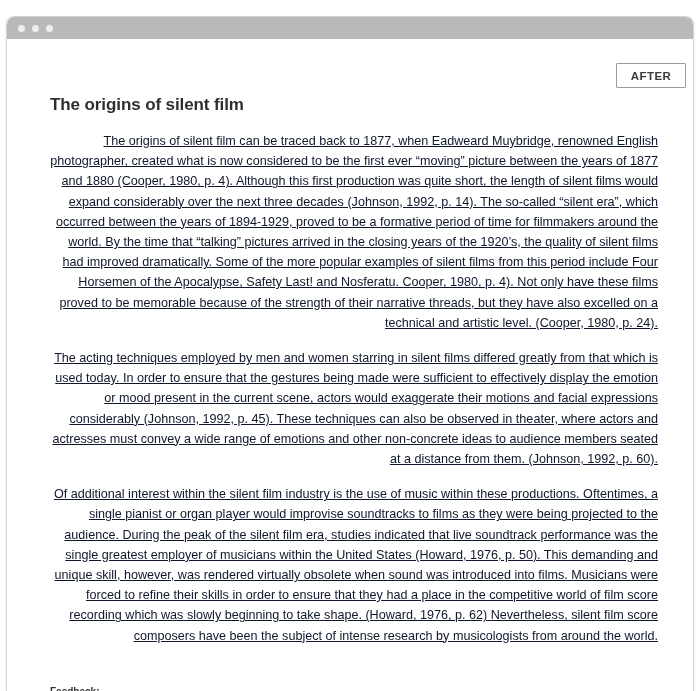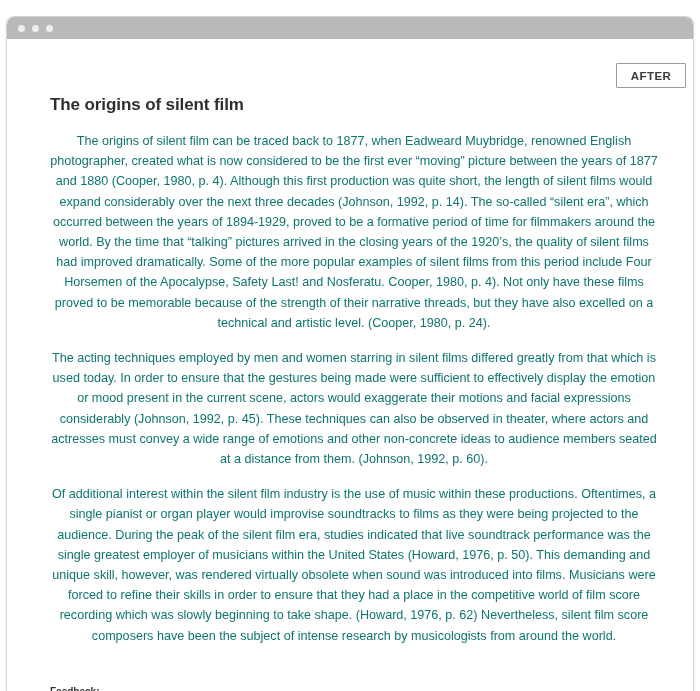--- a/index.html
+++ b/index.html
@@ -84,23 +84,24 @@
     font-size: 17px;
     font-weight: bold;
     color: #2f2f2f;
     margin: 0 0 16px 0;
     letter-spacing: -0.1px;
   }
 
   .para {
     font-size: 12.6px;
     line-height: 20.2px;
-    color: #0f766e;
+    color: #0f172a;
     margin: 0 0 15px 0;
-    text-align: center;
+    text-align: right;
+    text-decoration: underline;
   }
 
   .feedback-block {
     margin-top: 40px;
   }
 
   .feedback-title {
     font-size: 10px;
     font-weight: bold;
     color: #2f2f2f;

